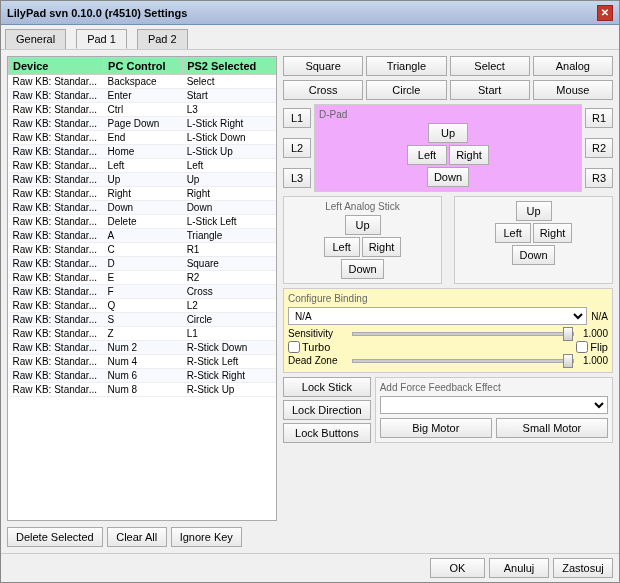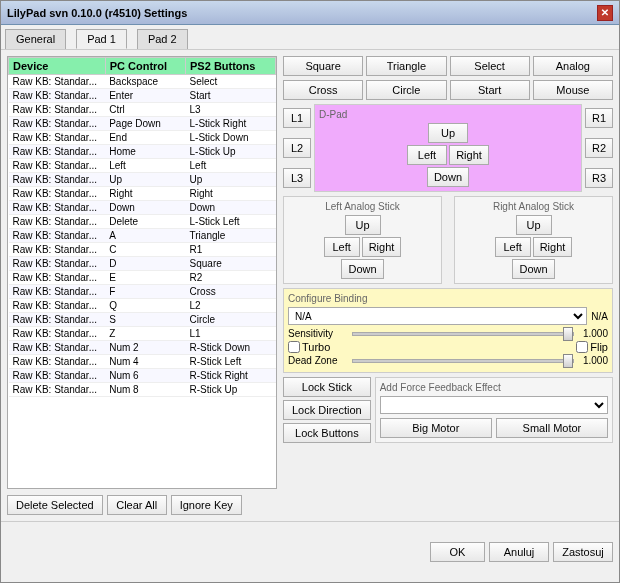--- a/index.html
+++ b/index.html
@@ -50,21 +50,21 @@
     input[type=range] { -webkit-appearance: none; height: 4px; background: #ccc; border: 1px solid #aaa; cursor: pointer; }
     input[type=range]::-webkit-slider-thumb { -webkit-appearance: none; width: 10px; height: 14px; background: linear-gradient(to bottom, #fdfdfd, #d0d0d0); border: 1px solid #888; }
     
     .lock-section { display: flex; flex-direction: column; gap: 3px; }
     
     .feedback-section { border: 1px solid #ccc; padding: 4px; background: #f5f5f5; flex: 1; }
     .feedback-label { font-size: 10px; color: #666; margin-bottom: 3px; }
     .feedback-select { border: 1px solid #aaa; background: white; width: 100%; height: 18px; font-size: 10px; margin-bottom: 4px; }
     .feedback-btns { display: flex; gap: 4px; }
     
-    .bottom-bar { display: flex; justify-content: flex-end; gap: 4px; padding: 20px 6px; border-top: 1px solid #ccc; background: #f0f0f0; }
+    .bottom-bar { display: flex; justify-content: flex-end; gap: 4px; padding: 4px 6px; border-top: 1px solid #ccc; background: #f0f0f0; }
     .btn-ok { min-width: 55px; }
     
     .analog-inner { display: flex; flex-direction: column; align-items: center; gap: 2px; }
     .analog-row { display: flex; gap: 2px; }
   </style>
 </head>
 <body>
 
 <div class="window">
 
@@ -81,21 +81,21 @@
 
   <div class="content">
 
     <div class="left-panel">
       <div class="table-container">
         <table>
           <thead>
             <tr>
               <th>Device</th>
               <th>PC Control</th>
-              <th>PS2 Buttons</th>
+              <th>PS2 Selected</th>
             </tr>
           </thead>
           <tbody id="bindings-tbody">
           <tr>
                 <td title="Raw KB: Standar...">Raw KB: Standar...</td>
                 <td title="Backspace">Backspace</td>
                 <td title="Select">Select</td>
               </tr>
               <tr>
                 <td title="Raw KB: Standar...">Raw KB: Standar...</td>
@@ -271,21 +271,20 @@
             <button class="ctrl-btn" style="min-width:36px;">Up</button>
             <div class="analog-row">
               <button class="ctrl-btn" style="min-width:36px;">Left</button>
               <button class="ctrl-btn" style="min-width:36px;">Right</button>
             </div>
             <button class="ctrl-btn" style="min-width:36px;">Down</button>
           </div>
         </div>
 
         <div class="analog-box">
-          <div class="analog-label">Right Analog Stick</div>
           <div class="analog-inner">
             <button class="ctrl-btn" style="min-width:36px;">Up</button>
             <div class="analog-row">
               <button class="ctrl-btn" style="min-width:36px;">Left</button>
               <button class="ctrl-btn" style="min-width:36px;">Right</button>
             </div>
             <button class="ctrl-btn" style="min-width:36px;">Down</button>
           </div>
         </div>
       </div>

